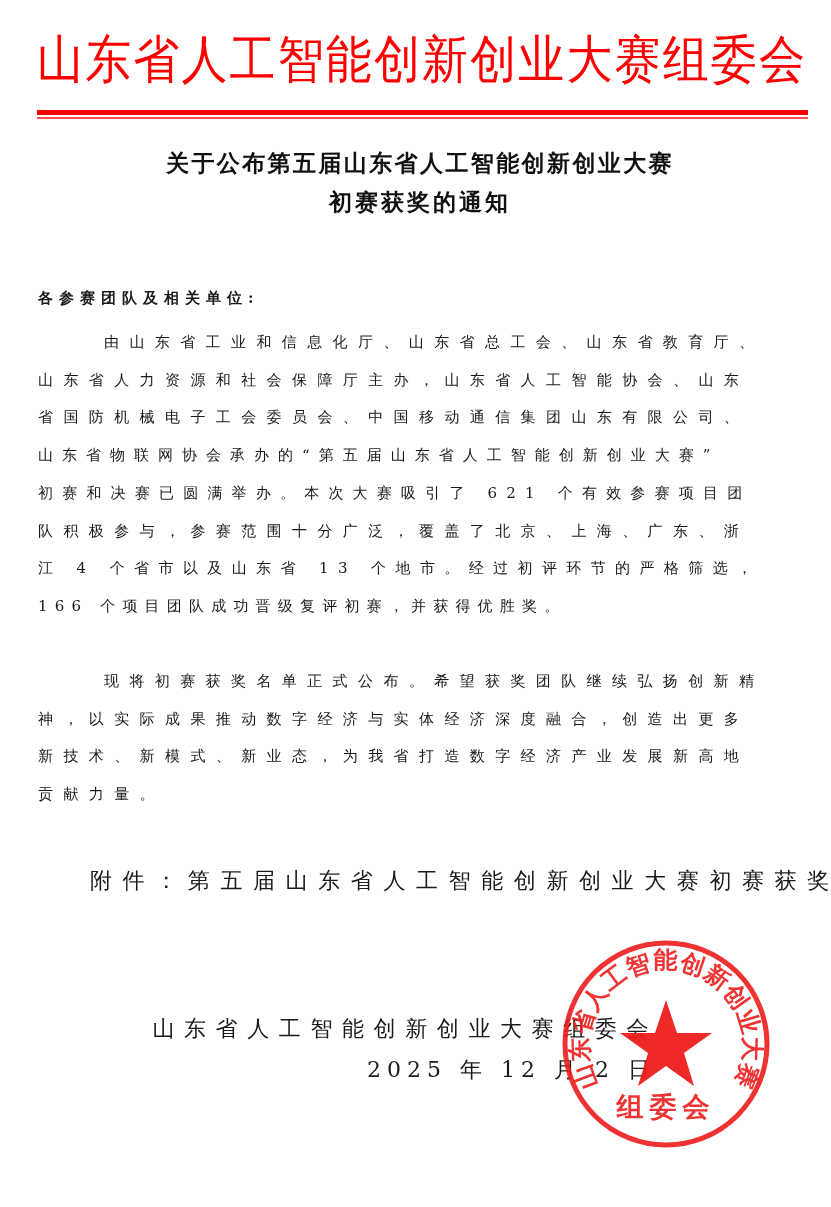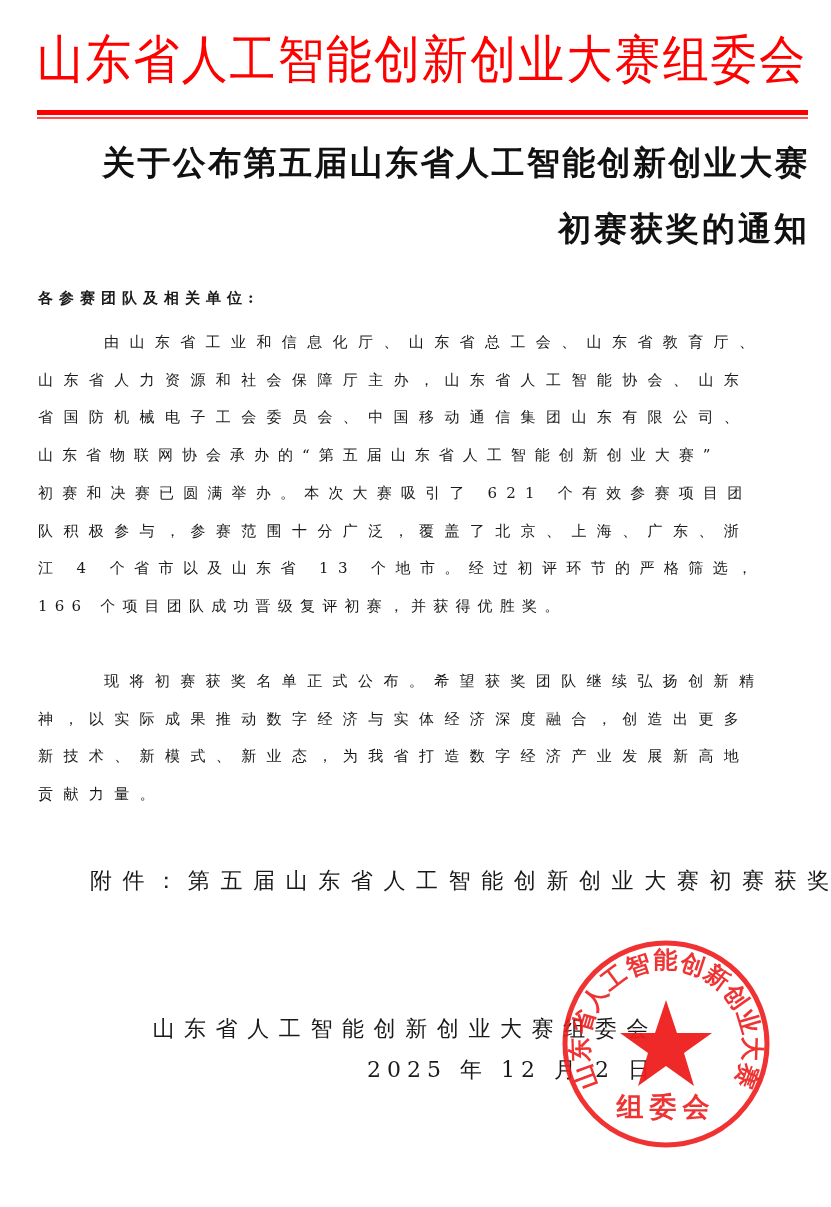--- a/index.html
+++ b/index.html
@@ -8,26 +8,26 @@
   .masthead {
     position: absolute; left: 37px; top: 22px; width: 770px; height: 66px;
     color: #ff0000; font-family: "DejaVu Serif", serif;
     font-size: 46px; line-height: 66px; letter-spacing: 2px;
     text-align: justify; text-align-last: justify; white-space: nowrap;
     transform: scaleY(1.12); transform-origin: top left;
   }
   .rule-thick { position: absolute; left: 37px; top: 110px; width: 771px; height: 5px; background: #ff0000; }
   .rule-thin { position: absolute; left: 37px; top: 117px; width: 771px; height: 2px; background: #ff5050; }
   .title {
-    position: absolute; left: 30px; width: 780px; text-align: right;
+    position: absolute; left: 30px; width: 780px; text-align: center;
     font-family: "DejaVu Serif", serif; font-weight: bold; color: #111;
-    font-size: 33px; line-height: 50px; white-space: nowrap;
+    font-size: 23px; line-height: 50px; white-space: nowrap;
   }
   .title.l1 { top: 138px; letter-spacing: 2.4px; }
-  .title.l2 { top: 204px; letter-spacing: 3px; }
+  .title.l2 { top: 177px; letter-spacing: 3px; }
   .body-text {
     position: absolute; left: 38px; width: 740px;
     font-family: "DejaVu Serif", serif; color: #1a1a1a;
     font-size: 15px; line-height: 37.7px; letter-spacing: 10.4px;
   }
   .salute { top: 280px; font-weight: bold; letter-spacing: 6px; }
   .p1 { top: 324px; }
   .p2 { top: 663px; }
   .line { display: block; white-space: nowrap; }
   .attach {

